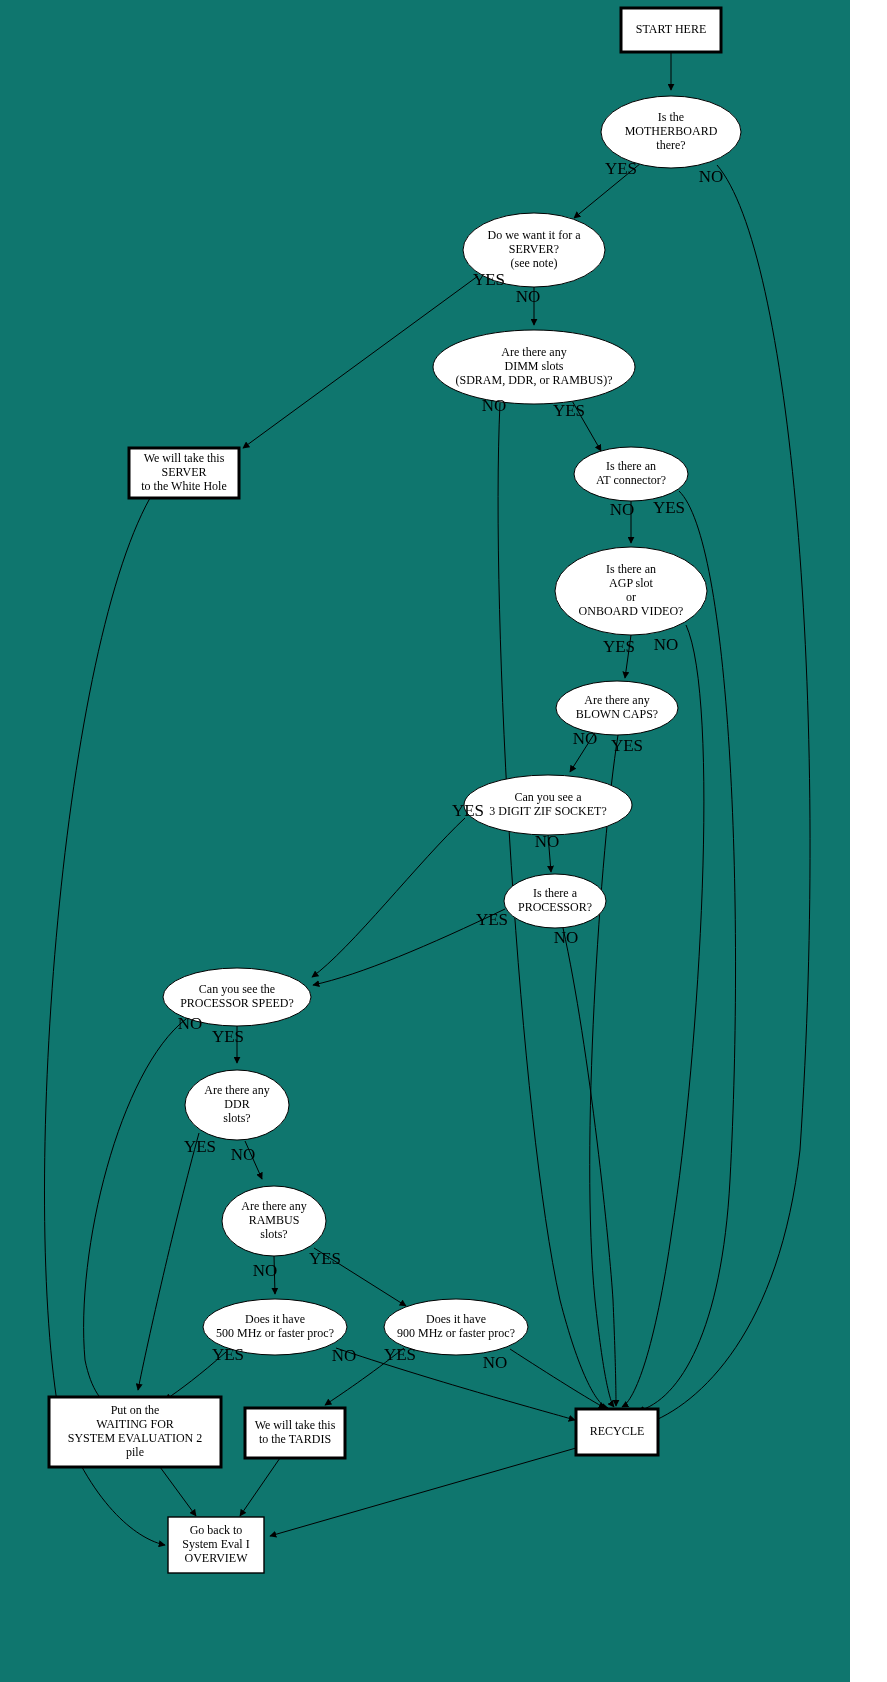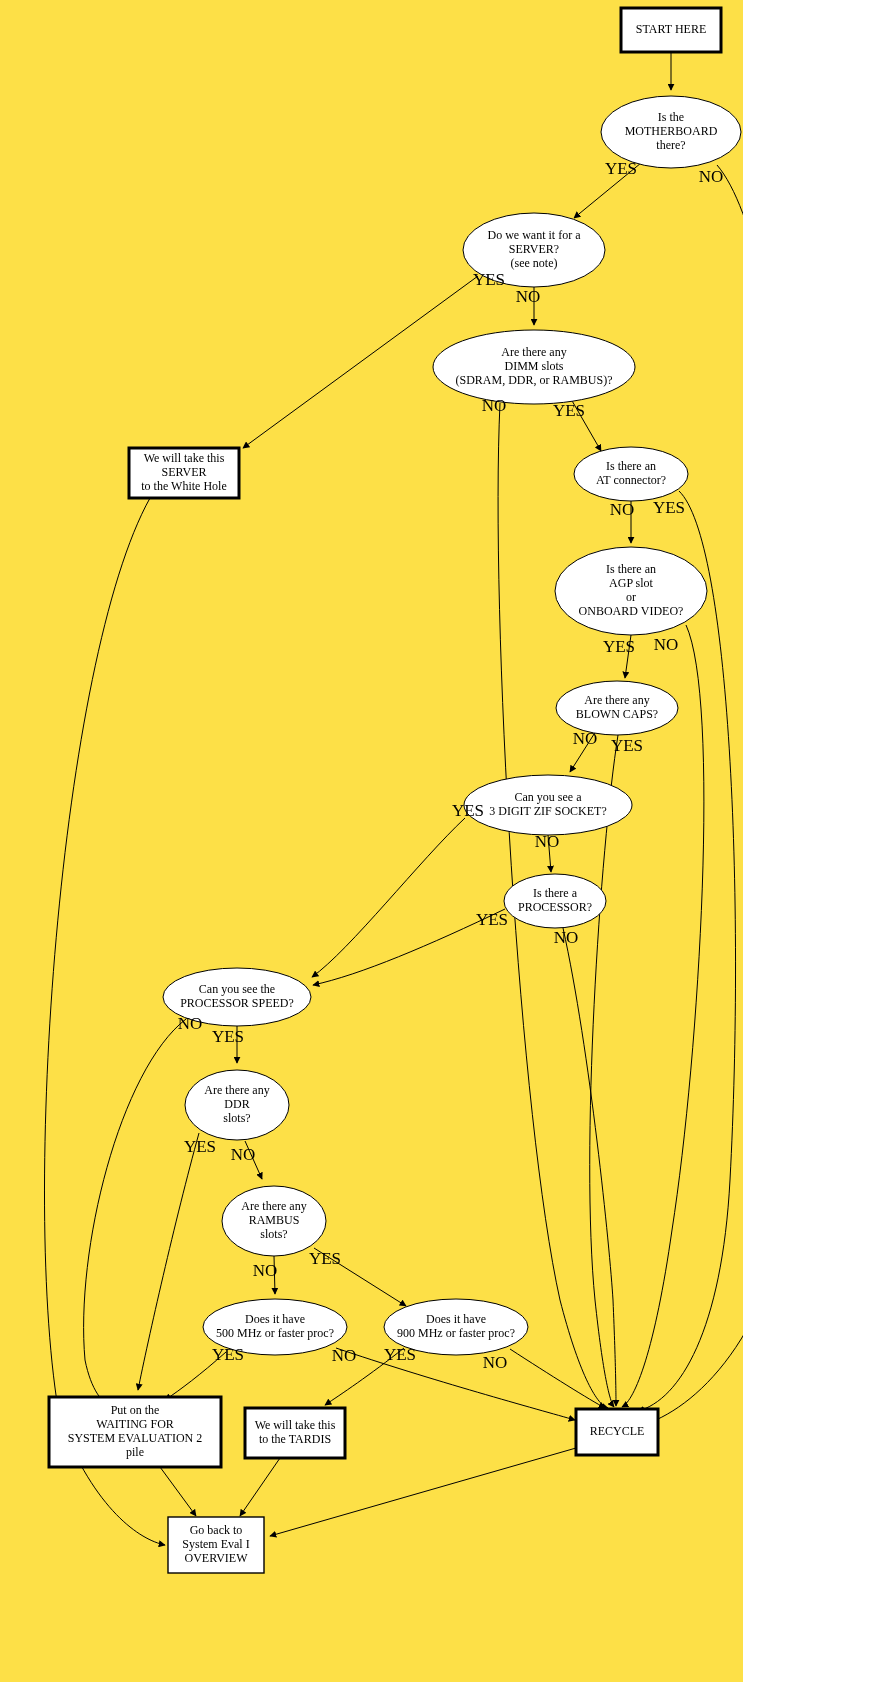--- a/index.html
+++ b/index.html
@@ -2,23 +2,23 @@
 <html><head>
 <meta charset="utf-8">
 <style>
   html, body {
     margin: 0;
     padding: 0;
     background: #ffffff;
   }
   #chart-root {
     position: relative;
-    width: 743px;
+    width: 850px;
     height: 1682px;
-    background: #fde047;
+    background: #0f766e;
     font-family: "Liberation Serif", "DejaVu Serif", serif;
     overflow: hidden;
   }
   svg.flow {
     position: absolute;
     left: 0;
     top: 0;
     width: 887px;
     height: 1682px;
   }

